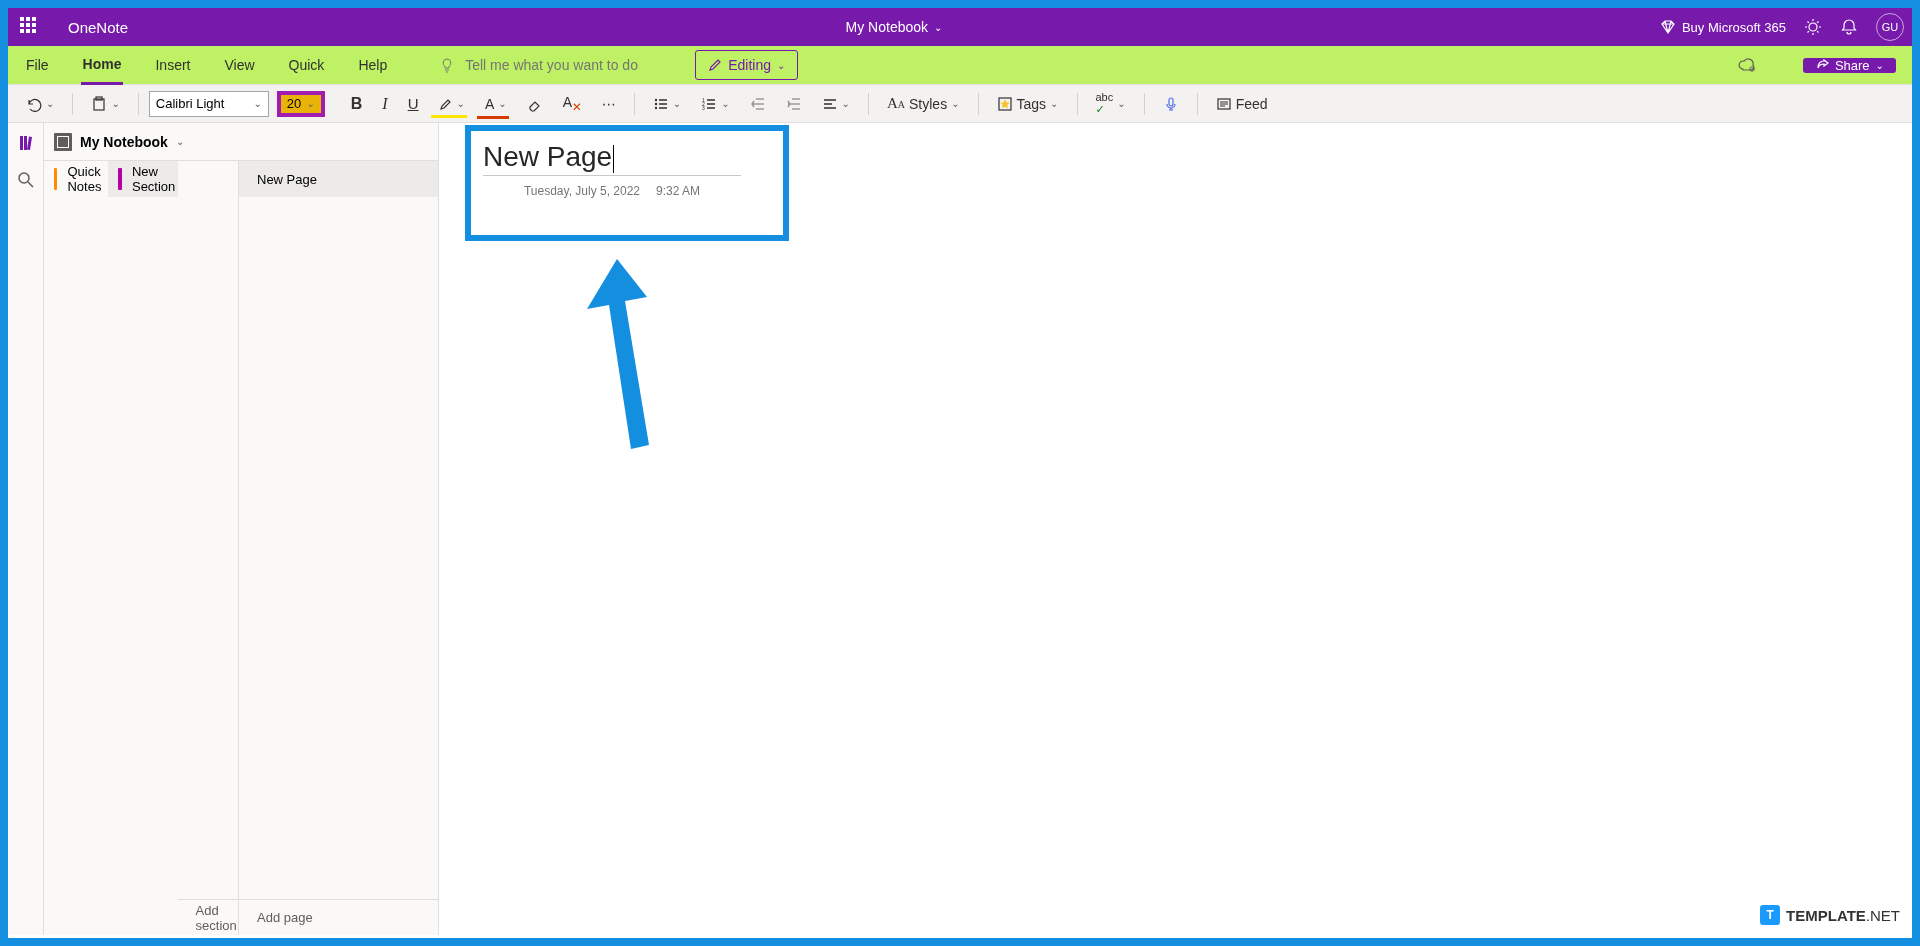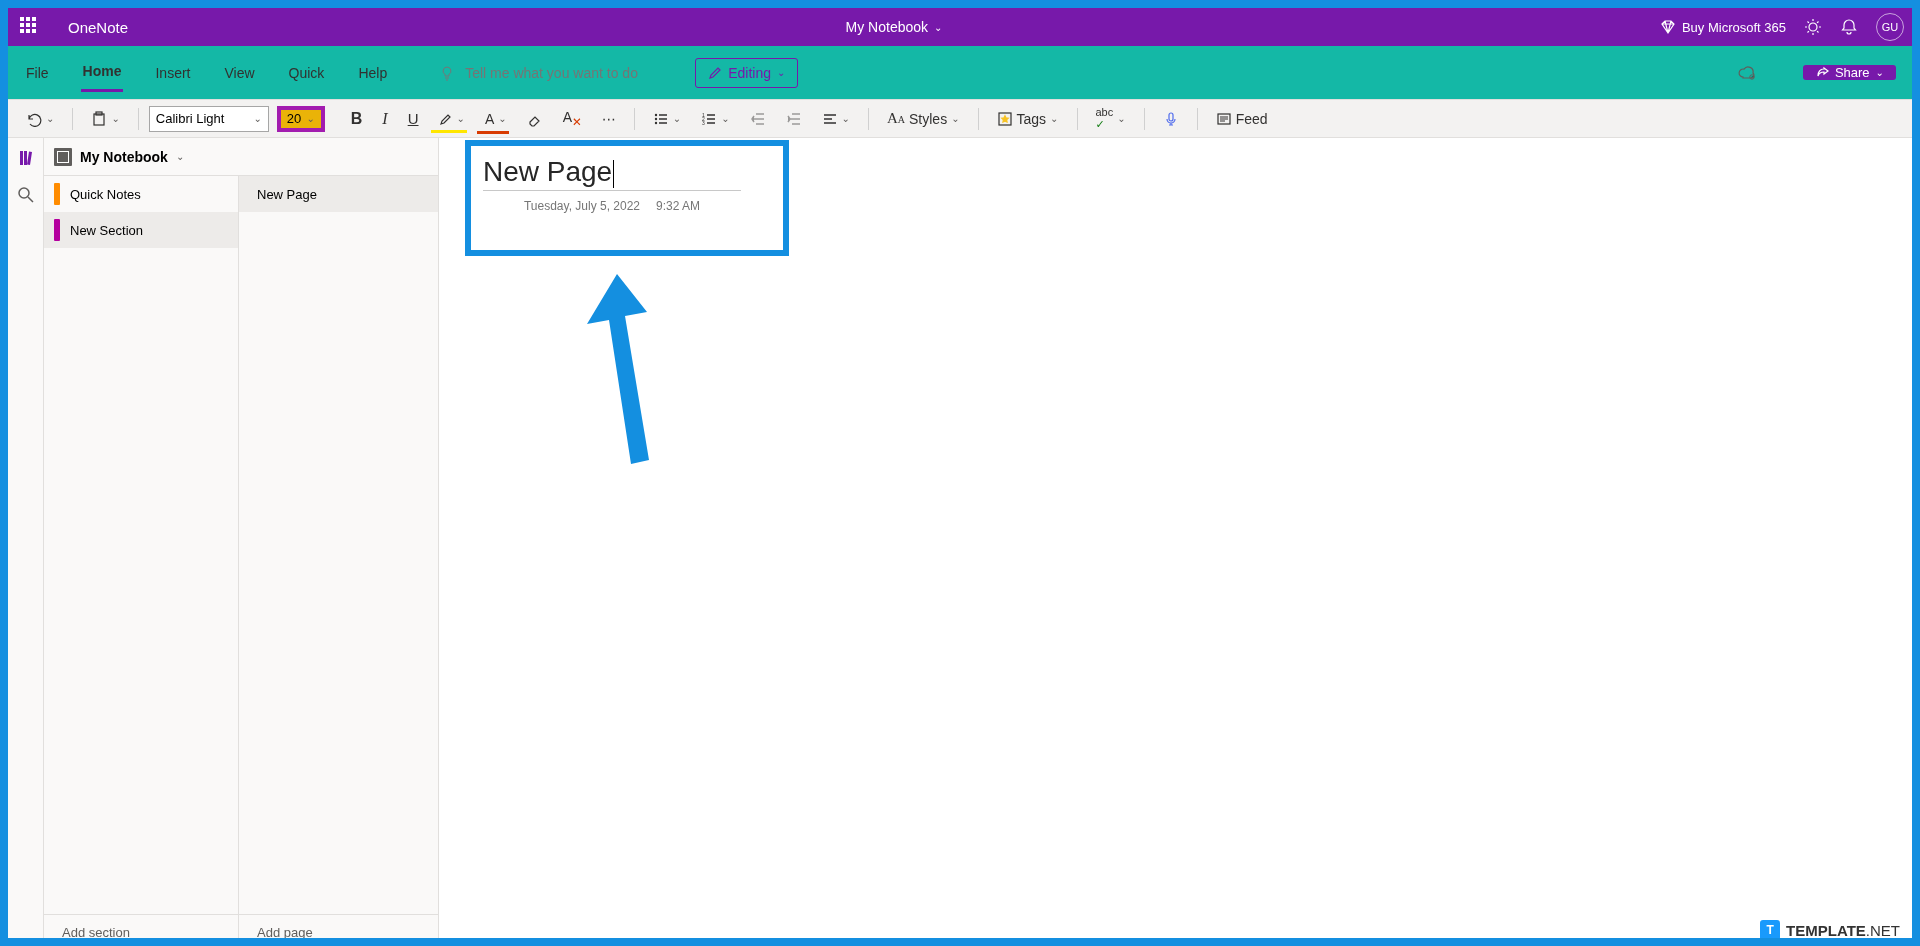--- a/index.html
+++ b/index.html
@@ -7,21 +7,21 @@
 .titlebar { height: 38px; background: #7719aa; display: flex; align-items: center; color: #fff; padding: 0 8px; }
 .titlebar .apps { width: 20px; height: 20px; margin: 0 10px 0 4px; display: grid; grid-template-columns: repeat(3,4px); grid-template-rows: repeat(3,4px); gap: 2px; cursor: pointer; }
 .titlebar .apps span { background: #fff; }
 .titlebar .appname { font-size: 15px; font-weight: 400; margin-left: 18px; }
 .titlebar .center { flex: 1; display: flex; justify-content: center; align-items: center; gap: 6px; cursor: pointer; }
 .titlebar .center span:first-child { font-size: 14px; }
 .titlebar .right { display: flex; align-items: center; gap: 18px; }
 .titlebar .right .buy { display: flex; align-items: center; gap: 6px; font-size: 13px; cursor: pointer; }
 .titlebar .iconbtn { cursor: pointer; }
 .avatar { width: 28px; height: 28px; border: 1px solid rgba(255,255,255,.6); border-radius: 50%; display: flex; align-items: center; justify-content: center; font-size: 11px; cursor: pointer; }
-.menubar { height: 54px; background: #14b8a6; display: flex; align-items: center; padding: 0 16px; border-bottom: 1px solid #e1dfdd; gap: 30px; font-size: 14px; }
+.menubar { height: 39px; background: #bef264; display: flex; align-items: center; padding: 0 16px; border-bottom: 1px solid #e1dfdd; gap: 30px; font-size: 14px; }
 .menubar .tab { padding: 10px 2px; cursor: pointer; color: #323130; }
 .menubar .tab.active { border-bottom: 3px solid #7719aa; font-weight: 600; }
 .menubar .tellme { display: flex; align-items: center; gap: 10px; color: #605e5c; margin-left: 20px; }
 .menubar .tellme input { border: none; background: transparent; font-size: 14px; width: 200px; outline: none; }
 .menubar .editing { border: 1px solid #7719aa; border-radius: 3px; padding: 6px 12px; color: #7719aa; display: flex; align-items: center; gap: 6px; cursor: pointer; margin-left: auto; }
 .menubar .spacer2 { flex: 1; }
 .menubar .sharebtn { background: #7719aa; color: #fff; border-radius: 3px; padding: 0 12px; display: flex; align-items: center; gap: 6px; cursor: pointer; font-size: 13px; }
 .toolbar { height: 38px; background: #f3f2f1; display: flex; align-items: center; padding: 0 10px; gap: 4px; border-bottom: 1px solid #e1dfdd; font-size: 14px; }
 .toolbar .tbtn { padding: 5px 8px; display: flex; align-items: center; gap: 4px; cursor: pointer; color: #323130; border-radius: 3px; }
 .toolbar .sep { width: 1px; height: 22px; background: #d0d0d0; margin: 0 6px; }
@@ -29,21 +29,21 @@
 .toolbar .fontsize { border: 4px solid #a21caf; height: 26px; padding: 0 6px; font-size: 13px; width: 48px; display: flex; align-items: center; justify-content: space-between; background: #eab308; cursor: pointer; margin-left: 4px; }
 .chev { font-size: 10px; color: #605e5c; }
 .main { display: flex; height: calc(100% - 118px); }
 .leftrail { width: 36px; background: #faf9f8; border-right: 1px solid #e1dfdd; display: flex; flex-direction: column; align-items: center; padding-top: 10px; gap: 18px; }
 .leftrail .railicon { cursor: pointer; color: #7719aa; }
 .navcol { width: 395px; background: #faf9f8; border-right: 1px solid #e1dfdd; display: flex; flex-direction: column; }
 .nbheader { height: 38px; display: flex; align-items: center; padding: 0 10px; gap: 8px; border-bottom: 1px solid #e1dfdd; cursor: pointer; font-size: 14px; }
 .nbheader .nbicon { width: 18px; height: 18px; background: #605e5c; border-radius: 1px; position: relative; }
 .nbheader .nbicon::after { content: ''; position: absolute; left: 3px; top: 3px; right: 3px; bottom: 3px; border: 1px solid #fff; }
 .navcols { flex: 1; display: flex; }
-.sectionlist { width: 195px; border-right: 1px solid #e1dfdd; display: flex; flex-direction: column; }
+.sectionlist { width: 195px; border-right: 1px solid #e1dfdd; display: flex; flex-direction: row; }
 .pagelist { flex: 1; display: flex; flex-direction: column; }
 .secitem { height: 36px; display: flex; align-items: center; padding-left: 10px; gap: 10px; font-size: 13px; cursor: pointer; }
 .secitem.active { background: #edebe9; }
 .sectab { width: 6px; height: 22px; border-radius: 1px; }
 .tab-orange { background: #ff8c00; }
 .tab-purple { background: #b4009e; }
 .pageitem { height: 36px; display: flex; align-items: center; padding-left: 18px; font-size: 13px; cursor: pointer; }
 .pageitem.active { background: #edebe9; }
 .addlink { margin-top: auto; height: 36px; display: flex; align-items: center; padding-left: 18px; font-size: 13px; color: #605e5c; cursor: pointer; border-top: 1px solid #e1dfdd; }
 .canvas { flex: 1; background: #fff; position: relative; }

